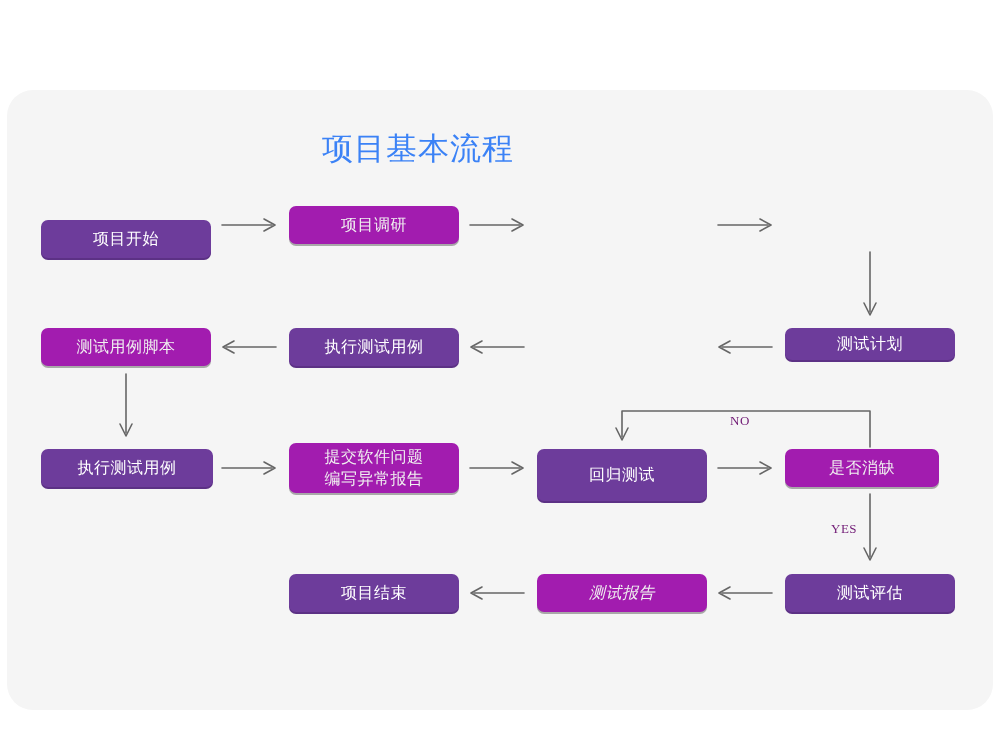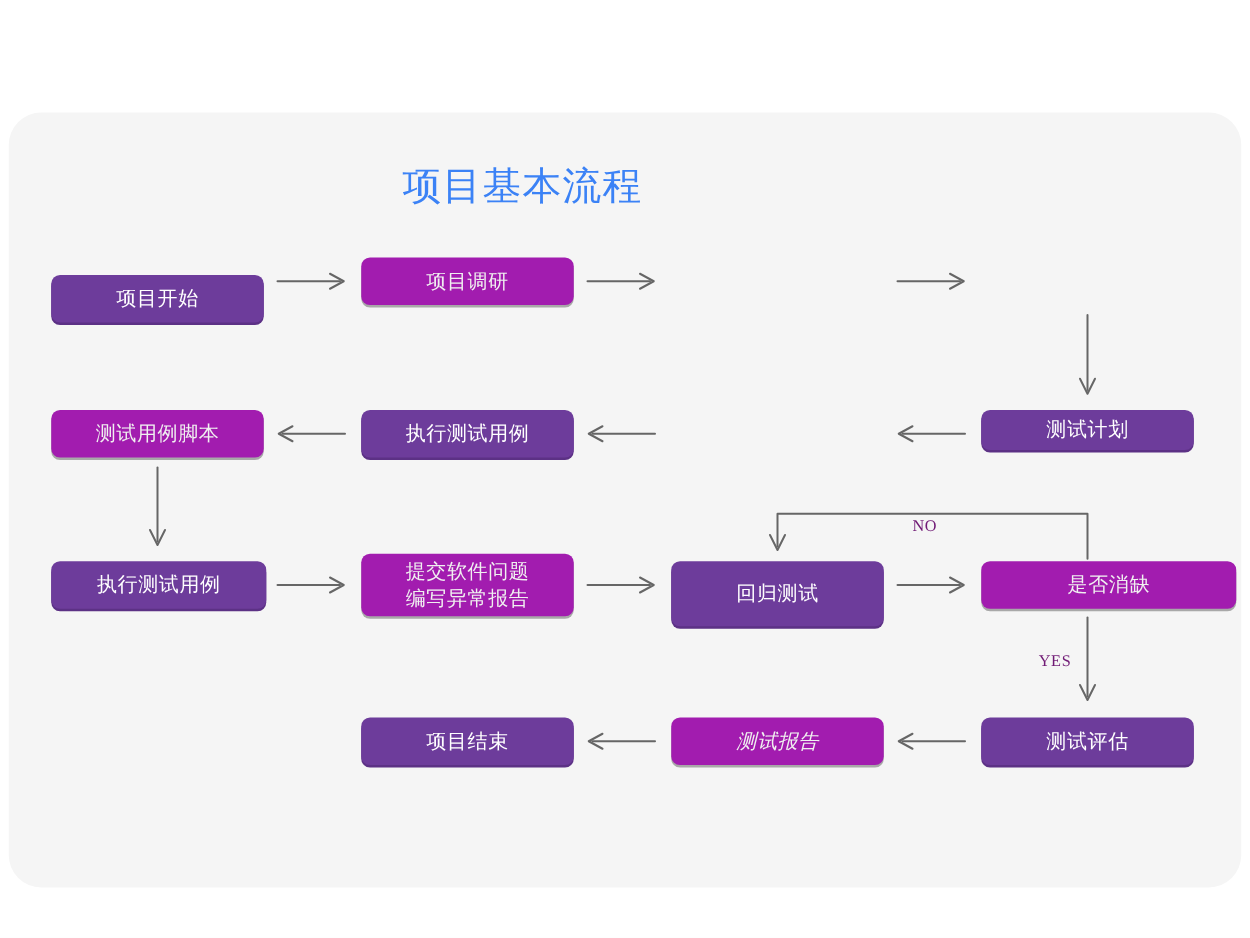--- a/index.html
+++ b/index.html
@@ -171,19 +171,19 @@
   <div class="node gray" style="left:289px;top:206px;width:170px;height:38px;">项目调研</div>
 
   <div class="node gray" style="left:41px;top:328px;width:170px;height:38px;">测试用例脚本</div>
   <div class="node purple" style="left:289px;top:328px;width:170px;height:38px;">执行测试用例</div>
   <div class="node purple" style="left:785px;top:328px;width:170px;height:32px;">测试计划</div>
 
   <div class="node purple" style="left:41px;top:449px;width:172px;height:38px;">执行测试用例</div>
   <div class="node gray" style="left:289px;top:443px;width:170px;height:50px;">提交软件问题
 编写异常报告</div>
   <div class="node purple" style="left:537px;top:449px;width:170px;height:52px;">回归测试</div>
-  <div class="node gray" style="left:785px;top:449px;width:204px;height:38px;">是否消缺</div>
+  <div class="node gray" style="left:785px;top:449px;width:154px;height:38px;">是否消缺</div>
 
   <div class="node purple" style="left:289px;top:574px;width:170px;height:38px;">项目结束</div>
   <div class="node gray" style="left:537px;top:574px;width:170px;height:38px;font-style:italic;">测试报告</div>
   <div class="node purple" style="left:785px;top:574px;width:170px;height:38px;">测试评估</div>
 
 </div>
 
 </body></html>

